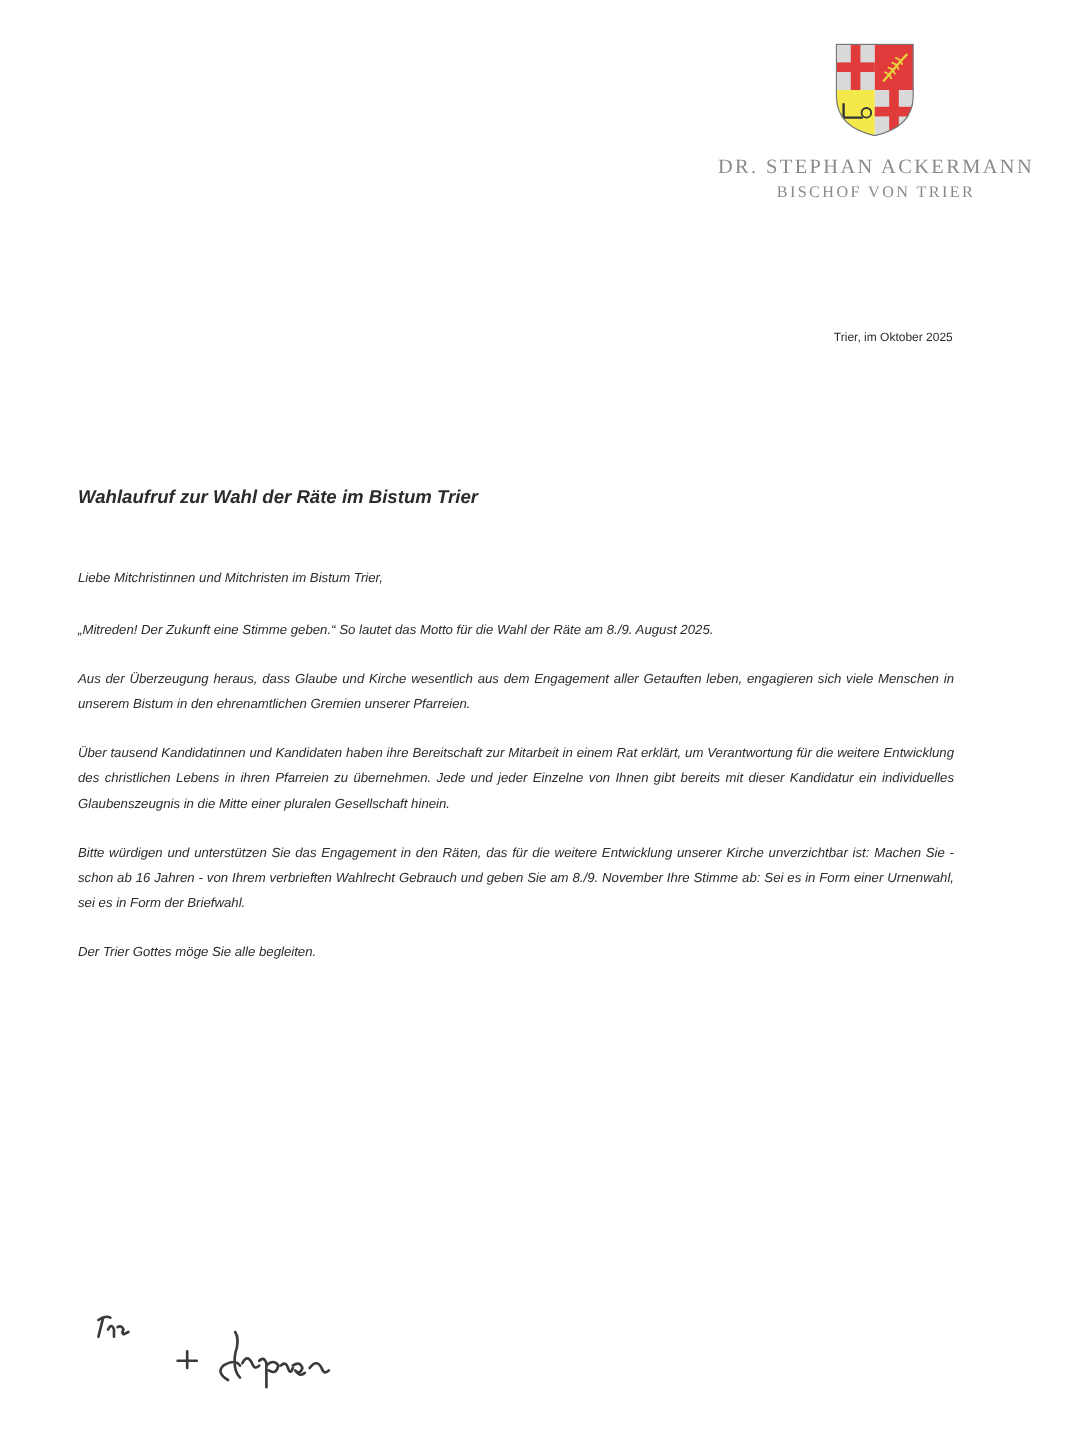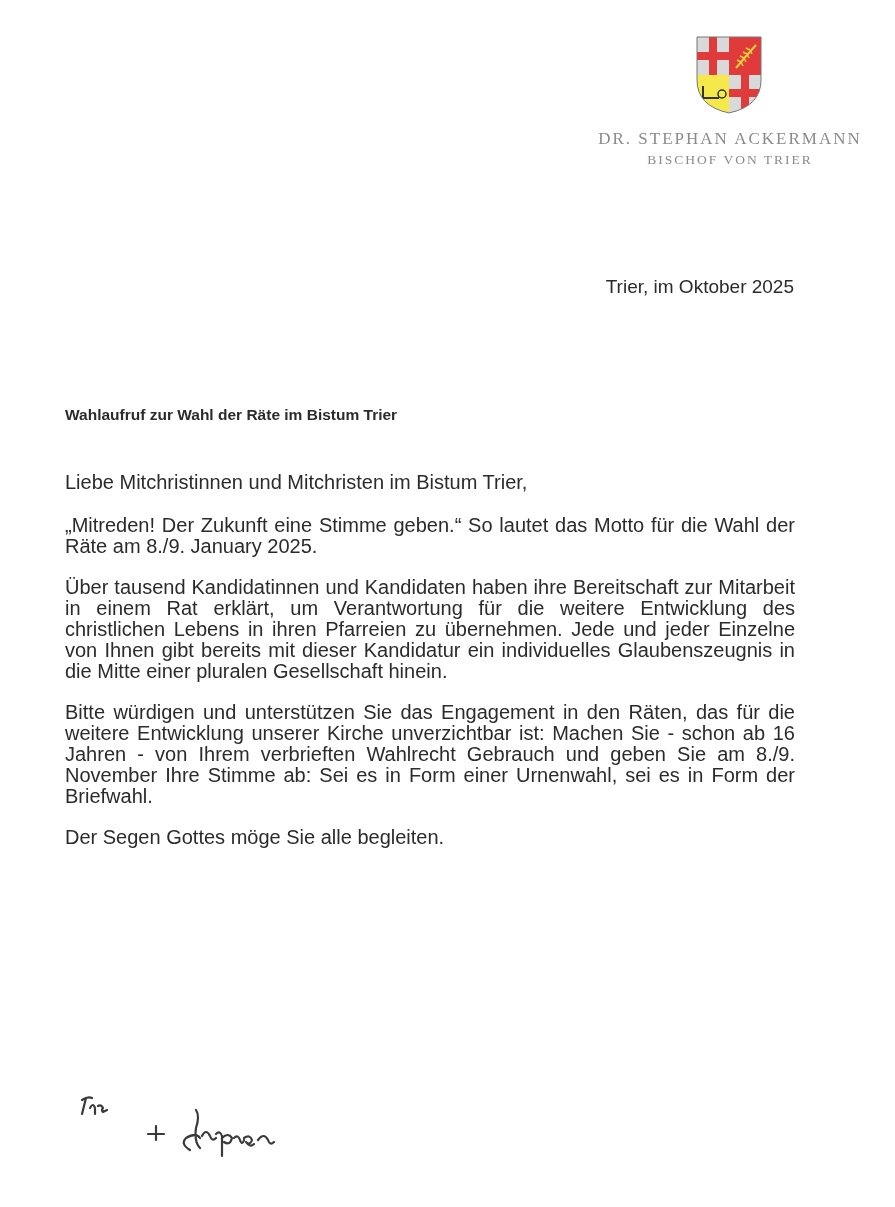--- a/index.html
+++ b/index.html
@@ -6,23 +6,23 @@
   body {
     width: 895px; height: 1207px; position: relative; overflow: hidden;
     font-family: "Liberation Sans", "DejaVu Sans", sans-serif;
     color: #2b2b2b;
   }
   .crest { position: absolute; left: 696px; top: 36px; width: 66px; height: 78px; }
   .letterhead { position: absolute; left: 560px; top: 128px; width: 340px; text-align: center;
     font-family: "Liberation Serif", "DejaVu Serif", serif; color: #8a8a8a; }
   .lh-name { font-size: 17px; letter-spacing: 2px; line-height: 22px; }
   .lh-title { font-size: 13.5px; letter-spacing: 2px; line-height: 20px; margin-top: 0px; }
-  .date { position: absolute; right: 101px; top: 276px; font-size: 19px; }
-  .subject { position: absolute; left: 65px; top: 406px; font-size: 15.5px; font-weight: bold; }
-  .body-text { position: absolute; left: 65px; top: 472px; width: 730px; font-size: 20px; line-height: 21px; }
+  .date { position: absolute; right: 101px; top: 276px; font-size: 10px; }
+  .subject { position: absolute; left: 65px; top: 406px; font-size: 15.5px; font-weight: bold; font-style: italic; }
+  .body-text { position: absolute; left: 65px; top: 472px; width: 730px; font-size: 11px; line-height: 21px; font-style: italic; }
   .body-text p { margin: 0 0 20px 0; text-align: justify; }
   .body-text p.first { margin-bottom: 22px; }
   .signature { position: absolute; left: 70px; top: 1090px; width: 240px; height: 80px; }
 </style>
 </head>
 <body>
 
 <svg class="crest" viewBox="0 0 66 78">
   <defs>
     <clipPath id="shield">
@@ -54,24 +54,25 @@
   <div class="lh-name">DR. STEPHAN ACKERMANN</div>
   <div class="lh-title">BISCHOF VON TRIER</div>
 </div>
 
 <div class="date">Trier, im Oktober 2025</div>
 
 <div class="subject">Wahlaufruf zur Wahl der Räte im Bistum Trier</div>
 
 <div class="body-text">
   <p class="first">Liebe Mitchristinnen und Mitchristen im Bistum Trier,</p>
-  <p>„Mitreden! Der Zukunft eine Stimme geben.“ So lautet das Motto für die Wahl der Räte am 8./9. January 2025.</p>
+  <p>„Mitreden! Der Zukunft eine Stimme geben.“ So lautet das Motto für die Wahl der Räte am 8./9. August 2025.</p>
+  <p>Aus der Überzeugung heraus, dass Glaube und Kirche wesentlich aus dem Engagement aller Getauften leben, engagieren sich viele Menschen in unserem Bistum in den ehrenamtlichen Gremien unserer Pfarreien.</p>
   <p>Über tausend Kandidatinnen und Kandidaten haben ihre Bereitschaft zur Mitarbeit in einem Rat erklärt, um Verantwortung für die weitere Entwicklung des christlichen Lebens in ihren Pfarreien zu übernehmen. Jede und jeder Einzelne von Ihnen gibt bereits mit dieser Kandidatur ein individuelles Glaubenszeugnis in die Mitte einer pluralen Gesellschaft hinein.</p>
   <p>Bitte würdigen und unterstützen Sie das Engagement in den Räten, das für die weitere Entwicklung unserer Kirche unverzichtbar ist: Machen Sie - schon ab 16 Jahren - von Ihrem verbrieften Wahlrecht Gebrauch und geben Sie am 8./9. November Ihre Stimme ab: Sei es in Form einer Urnenwahl, sei es in Form der Briefwahl.</p>
-  <p>Der Segen Gottes möge Sie alle begleiten.</p>
+  <p>Der Trier Gottes möge Sie alle begleiten.</p>
 </div>
 
 <svg class="signature" viewBox="0 0 240 80">
   <g stroke="#3a3a3a" stroke-width="2.2" fill="none" stroke-linecap="round" stroke-linejoin="round">
 
     <path d="M12 10 q6 -4 10 -2 M16 8 q-2 8 -4 16 M20 18 q3 -6 5 0 v6 M28 16 q3 -2 5 2 q-2 2 0 4 q2 -1 4 -2"></path>
 
     <path d="M78 44 h16 M86 36 v14"></path>
 
     <path d="M120 60 q-10 -6 -4 -12 q10 -6 14 0 M126 20 q4 6 0 18 q-2 14 4 20 M132 46 q4 -8 8 0 q2 6 6 2 M146 44 q4 -4 6 2 v20 M152 48 q6 -6 10 0 q-2 8 -8 4 M164 48 q4 -4 6 2 q2 6 4 0 M174 48 q6 -4 8 2 q-2 6 -6 2 q4 6 8 2 M188 50 q6 -8 10 0 q2 6 6 2"></path>

